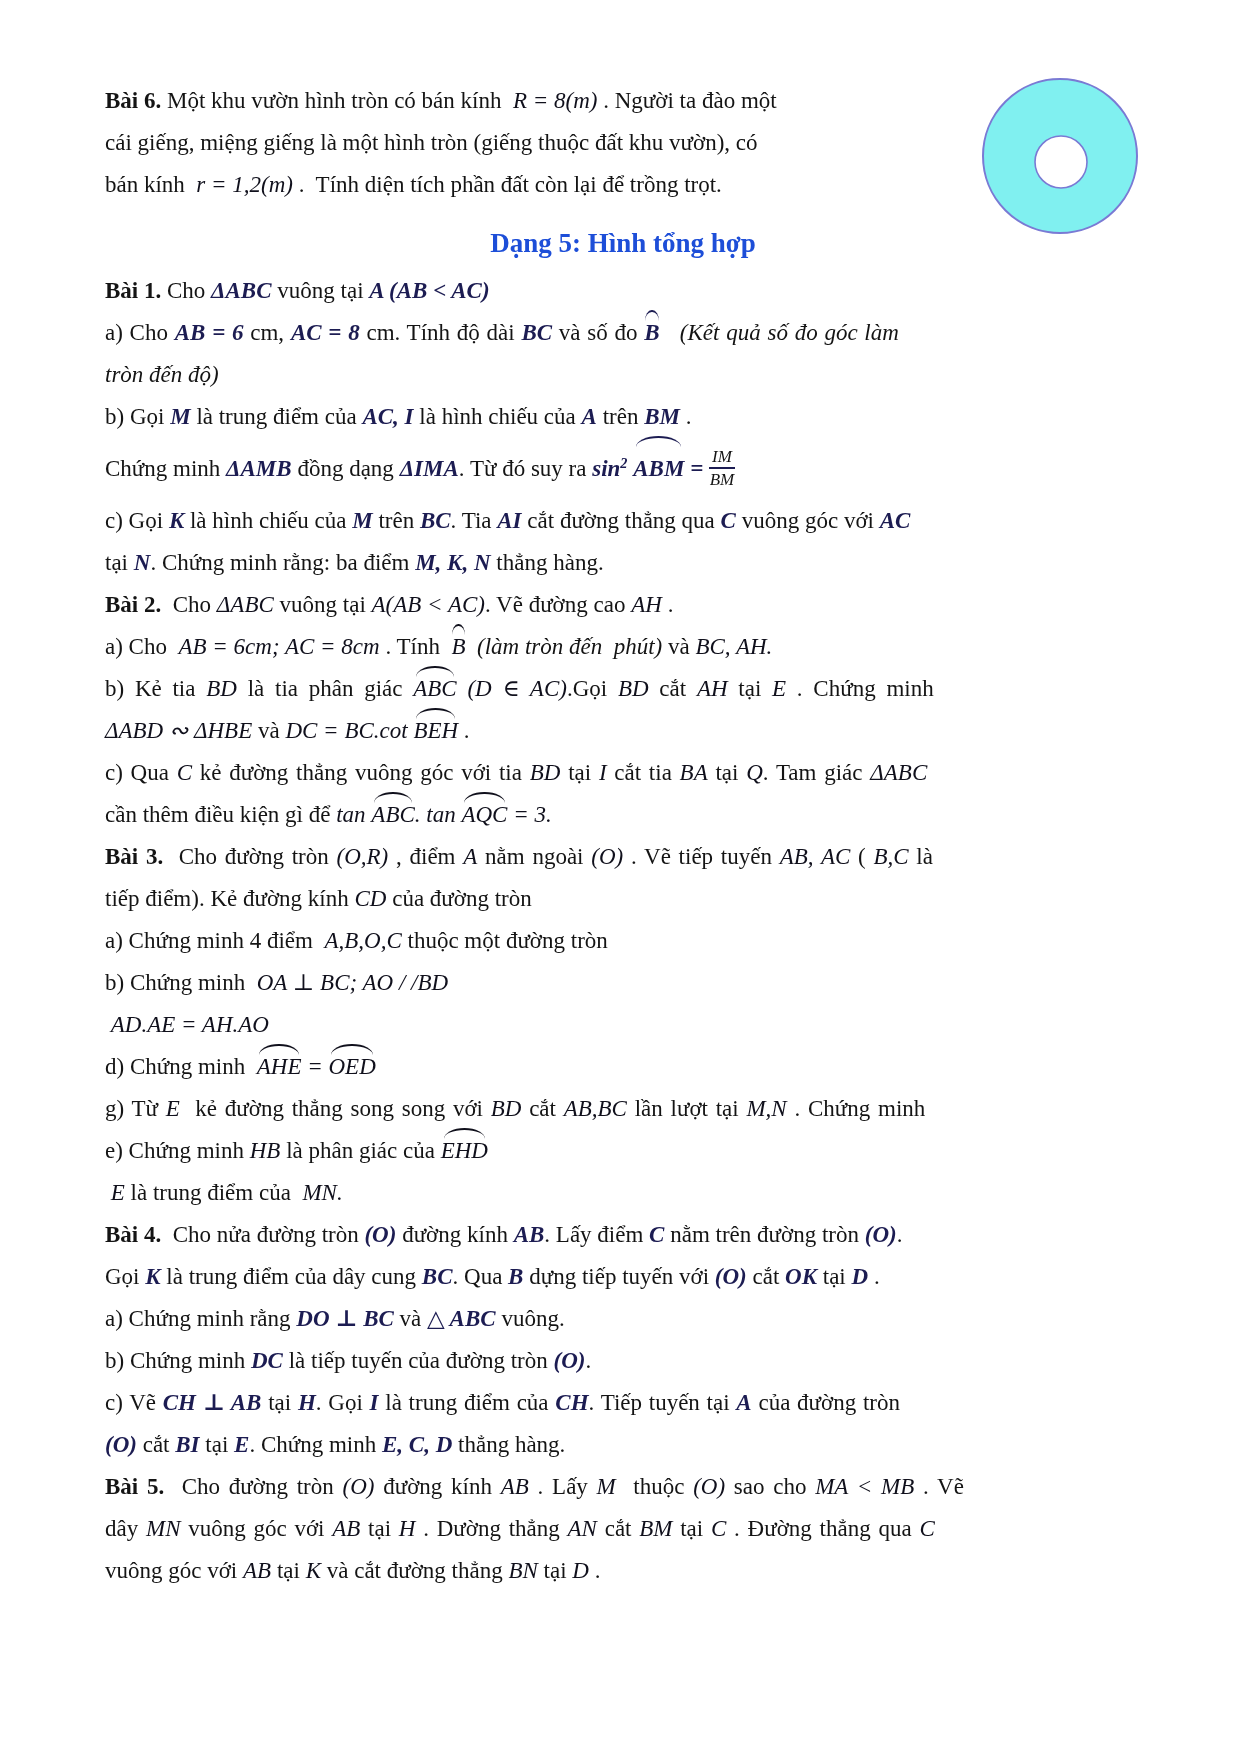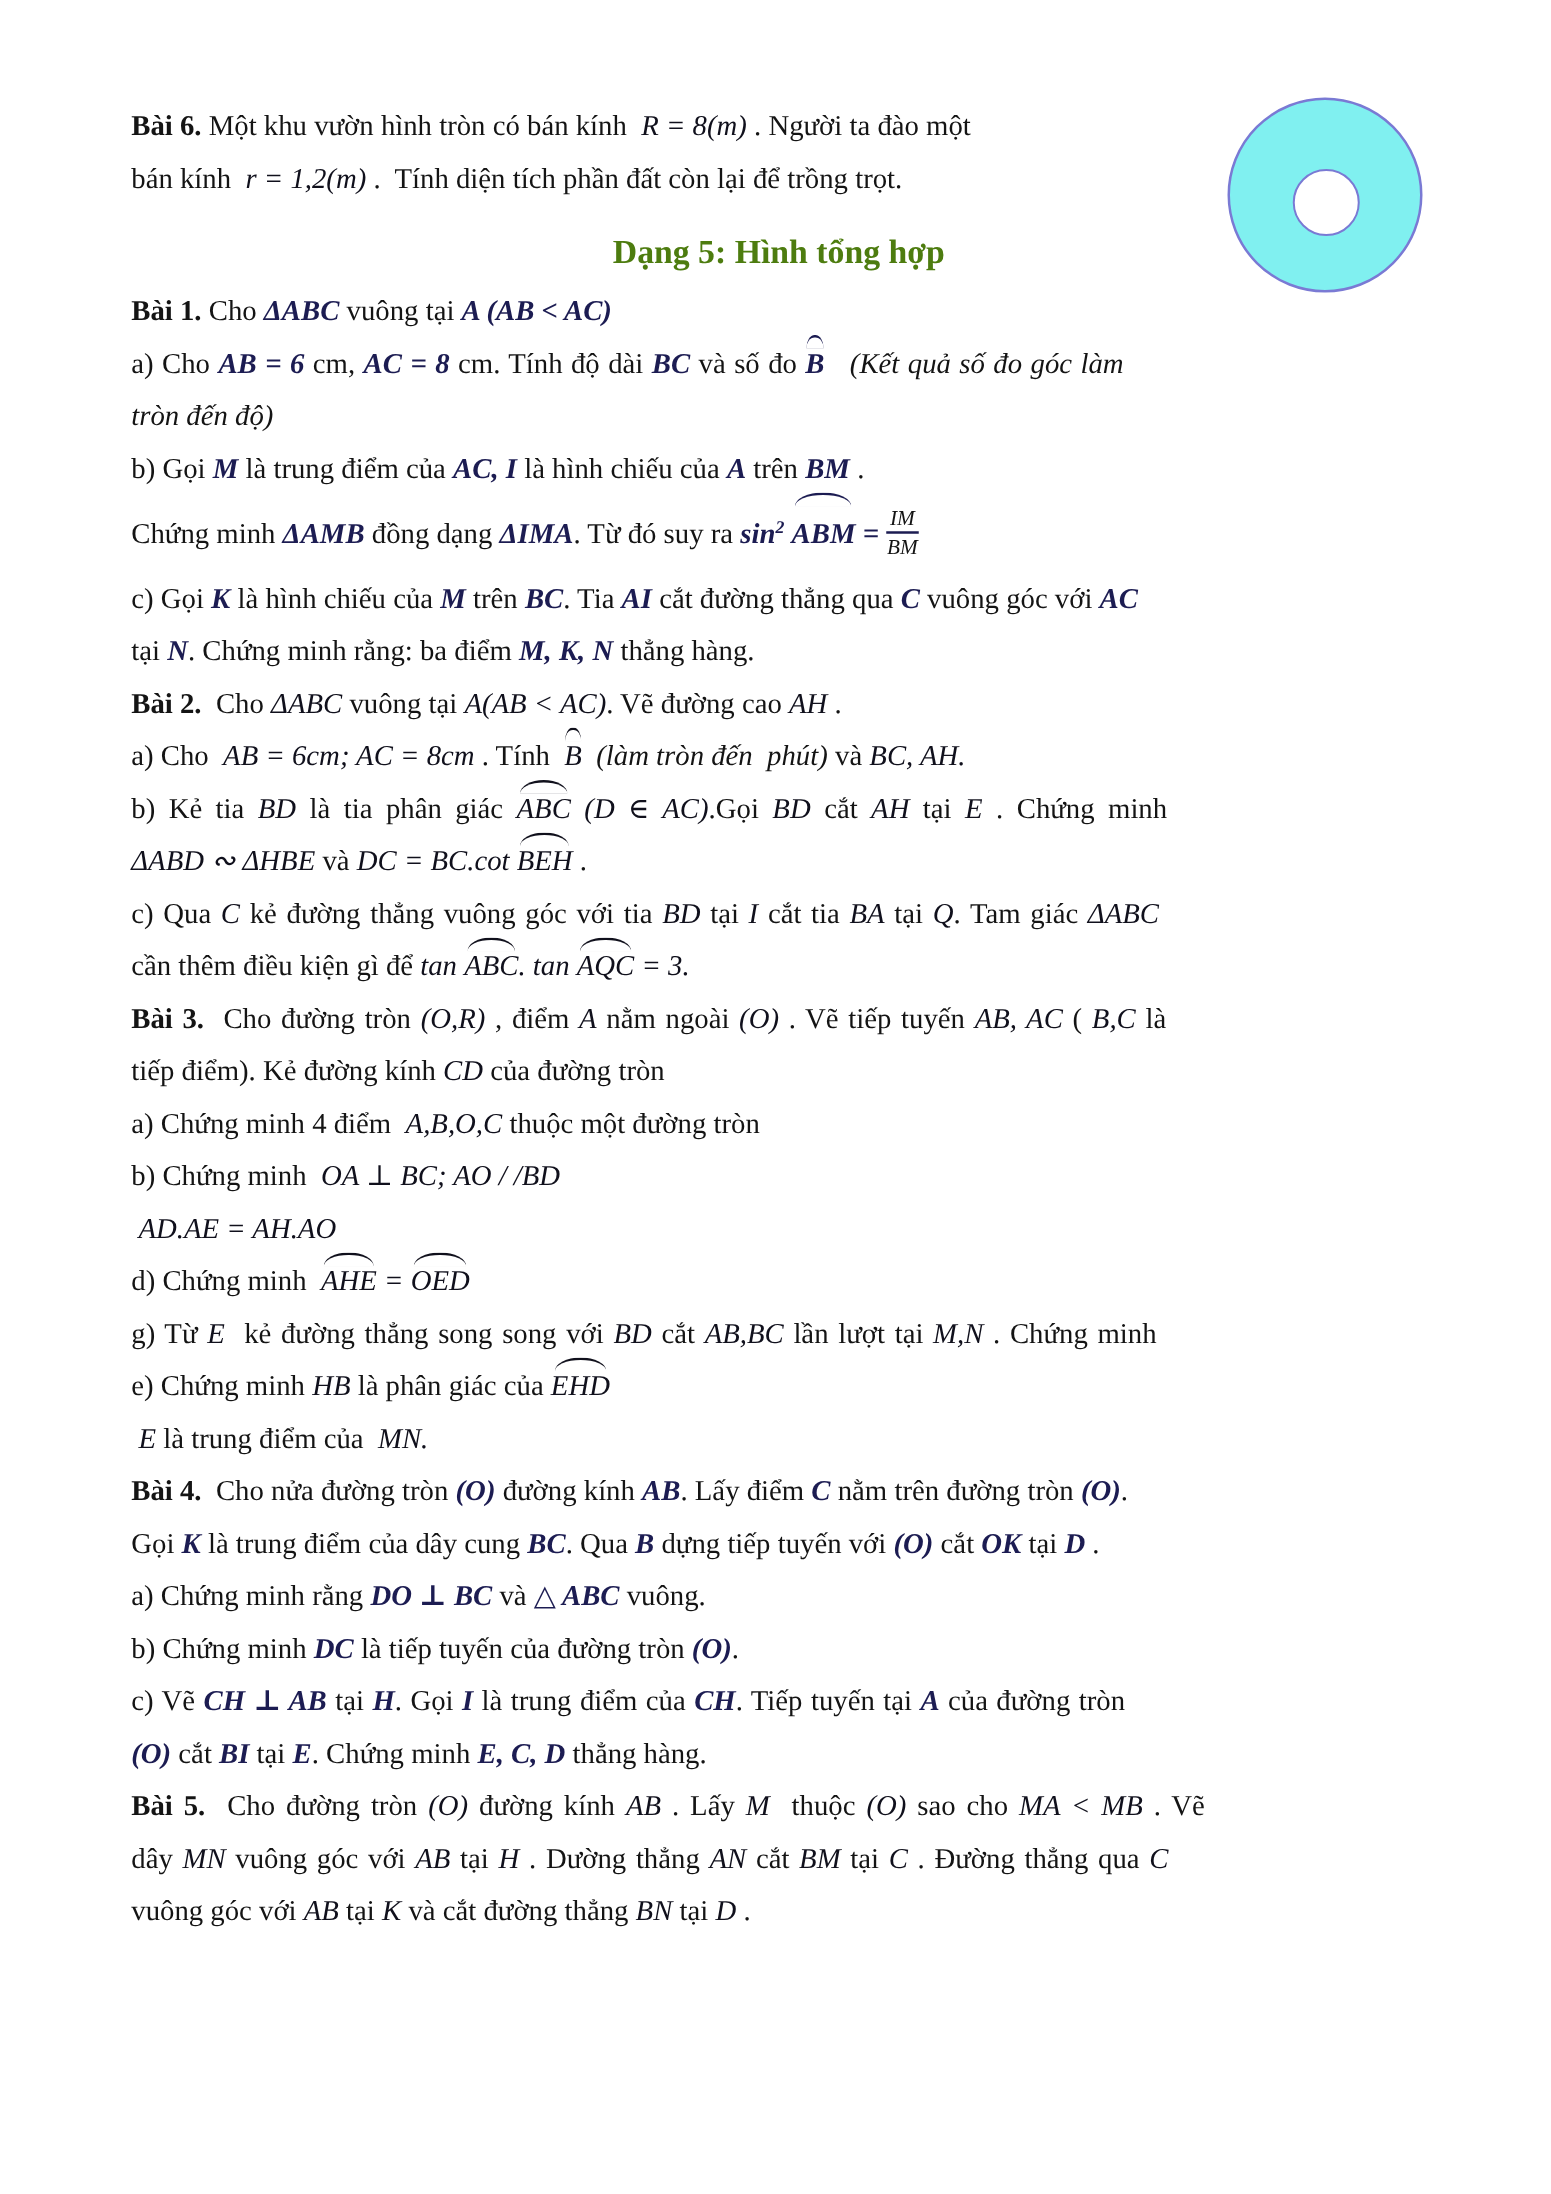--- a/index.html
+++ b/index.html
@@ -25,23 +25,24 @@
   .frac .den{display:block;padding-top:1px;}
   .figure{position:absolute;left:978px;top:62px;width:164px;height:184px;}
 </style>
 </head>
 <body>
 
 <div class="page">
   <div class="doc">
     <div id="intro">
         <div class="line"><span class="b">Bài 6.</span><span class="r"> Một khu vườn hình tròn có bán kính  </span><span class="m">R = 8(m)</span><span class="r"> . Người ta đào một</span></div>
+        <div class="line"><span class="r">cái giếng, miệng giếng là một hình tròn (giếng thuộc đất khu vườn), có</span></div>
         <div class="line"><span class="r">bán kính  </span><span class="m">r = 1,2(m)</span><span class="r"> .  Tính diện tích phần đất còn lại để trồng trọt.</span></div>
       </div>
-    <div class="heading" style="color: #4d7c0f;">Dạng 5: Hình tổng hợp</div>
+    <div class="heading" style="color: #1d4ed8;">Dạng 5: Hình tổng hợp</div>
     <div id="body">
         <div class="line"><span class="b">Bài 1.</span><span class="r"> Cho </span><span class="mb">ΔABC</span><span class="r"> vuông tại </span><span class="mb">A (AB &lt; AC)</span></div>
         <div class="line" style="word-spacing: 1px;"><span class="r">a) Cho </span><span class="mb">AB = 6</span><span class="r"> cm, </span><span class="mb">AC = 8</span><span class="r"> cm. Tính độ dài </span><span class="mb">BC</span><span class="r"> và số đo </span><span class="mb wh">B</span><span class="r">   </span><span class="i">(Kết quả số đo góc làm</span></div>
         <div class="line"><span class="i">tròn đến độ)</span></div>
         <div class="line"><span class="r">b) Gọi </span><span class="mb">M</span><span class="r"> là trung điểm của </span><span class="mb">AC, I</span><span class="r"> là hình chiếu của </span><span class="mb">A</span><span class="r"> trên </span><span class="mb">BM</span><span class="r"> .</span></div>
         <div class="line tall"><span class="r">Chứng minh </span><span class="mb">ΔAMB</span><span class="r"> đồng dạng </span><span class="mb">ΔIMA</span><span class="r">. Từ đó suy ra </span><span class="mb">sin</span><span class="mb sup">2</span><span class="r"> </span><span class="mb wh">ABM</span><span class="mb"> = </span><span class="frac"><span class="num">IM</span><span class="den">BM</span></span></div>
         <div class="line"><span class="r">c) Gọi </span><span class="mb">K</span><span class="r"> là hình chiếu của </span><span class="mb">M</span><span class="r"> trên </span><span class="mb">BC</span><span class="r">. Tia </span><span class="mb">AI</span><span class="r"> cắt đường thẳng qua </span><span class="mb">C</span><span class="r"> vuông góc với </span><span class="mb">AC</span></div>
         <div class="line"><span class="r">tại </span><span class="mb">N</span><span class="r">. Chứng minh rằng: ba điểm </span><span class="mb">M, K, N</span><span class="r"> thẳng hàng.</span></div>
         <div class="line"><span class="b">Bài 2.</span><span class="r">  Cho </span><span class="m">ΔABC</span><span class="r"> vuông tại </span><span class="m">A(AB &lt; AC)</span><span class="r">. Vẽ đường cao </span><span class="m">AH</span><span class="r"> .</span></div>
         <div class="line"><span class="r">a) Cho  </span><span class="m">AB = 6cm; AC = 8cm</span><span class="r"> . Tính  </span><span class="m wh">B</span><span class="r">  </span><span class="i">(làm tròn đến  phút)</span><span class="r"> và </span><span class="m">BC, AH.</span></div>

